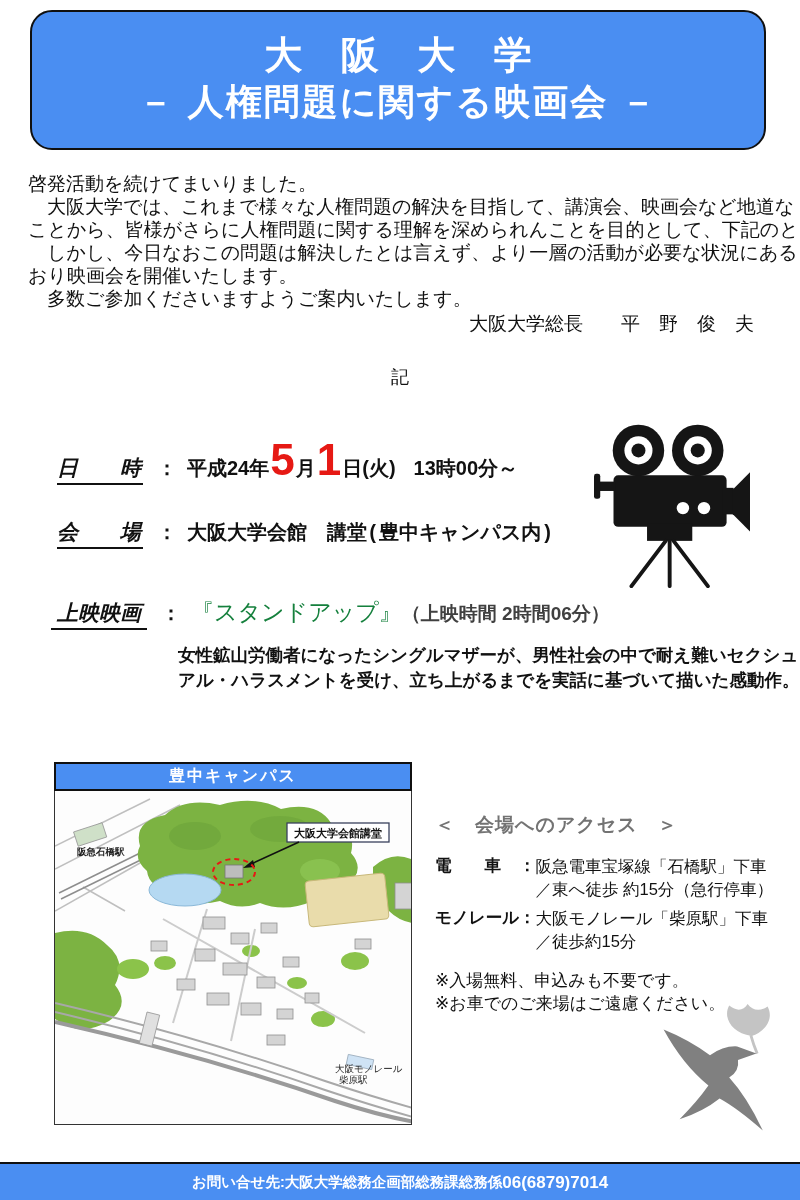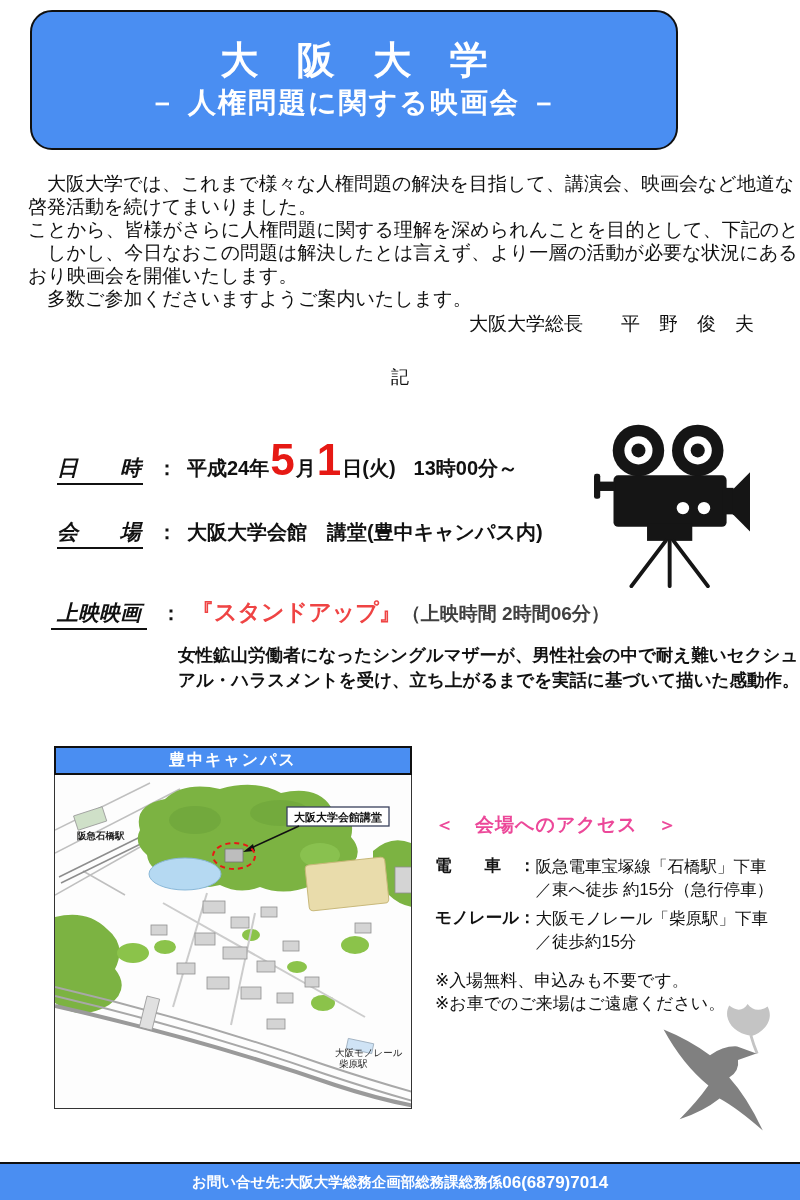--- a/index.html
+++ b/index.html
@@ -1,65 +1,65 @@
 <!DOCTYPE html>
 <html><head>
 <meta charset="utf-8">
 <style>
   * { margin:0; padding:0; box-sizing:border-box; }
   html,body { background:#ffffff; }
   body { font-family:"Liberation Sans","DejaVu Sans",sans-serif; color:#111; }
   .page { position:relative; width:800px; height:1200px; background:#fff; overflow:hidden; }
 
   
-  .banner { position:absolute; left:30px; top:10px; width:648px; height:140px;
+  .banner { position:absolute; left:30px; top:10px; width:736px; height:140px;
             background:#4a8ef2; border:2px solid #101010; border-radius:22px;
             display:flex; flex-direction:column; justify-content:center; align-items:center; }
   .banner-title { color:#fff; font-weight:bold; font-size:38px; letter-spacing:14px; text-indent:14px; line-height:1.2; }
-  .banner-sub   { color:#fff; font-weight:bold; font-size:28px; letter-spacing:2px; }
+  .banner-sub   { color:#fff; font-weight:bold; font-size:36px; letter-spacing:2px; }
 
   
   .intro { position:absolute; left:28px; top:172px; width:748px; font-size:19px; line-height:23px; }
   .intro .line { white-space:nowrap; }
   .signature { text-align:right; padding-right:22px; margin-top:2px; font-size:19px; }
 
   .note-mark { position:absolute; left:0; top:365px; width:800px; text-align:center; font-size:18px; }
 
   
   .sched-row { position:absolute; left:57px; display:flex; align-items:baseline; white-space:nowrap; }
   .row-datetime { top:438px; }
-  .row-venue { top:518px; }
+  .row-venue { top:518px;font-family:Liberation Mono, monospace; }
   .row-film { top:597px; left:51px;text-align:center; }
   .sched-label { display:inline-block; font-weight:bold; font-style:italic; font-size:21px;
                  border-bottom:2px solid #111; padding-bottom:1px; }
   .lbl-dt { width:86px; }
   .lbl-venue { width:86px; }
   .lbl-film { width:96px; }
   .sched-colon { font-weight:bold; font-size:20px; margin:0 10px 0 14px; }
   .sched-text { font-weight:bold; font-size:20px; }
   .big-red { color:#e61914; font-weight:bold; font-size:44px; line-height:1; margin:0 1px; }
   .time-part { margin-left:18px; }
 
-  .film-title { color:#ef4444; font-weight:bold; font-size:23px; }
+  .film-title { color:#15803d; font-weight:normal; font-size:23px; }
   .film-runtime { color:#404040; font-weight:bold; font-size:19px; }
 
   .film-desc { position:absolute; left:178px; top:643px; width:600px;
                font-weight:bold; font-size:17.5px; line-height:25px; }
   .film-desc .line { white-space:nowrap;text-align:center; }
 
   
-  .map-box { position:absolute; left:33px; top:746px; width:379px; height:363px;padding-left:21px; }
+  .map-box { position:absolute; left:33px; top:762px; width:379px; height:363px;padding-left:21px; }
   .map-header { height:29px; background:#4a8ef2; border:2px solid #101010;
                 display:flex; align-items:center; justify-content:center;
                 color:#fff; font-weight:bold; font-size:16px; letter-spacing:2px; }
   .map-body { height:334px; border:1px solid #333; border-top:none; background:#fdfdfd; overflow:hidden; }
 
   
   .access { position:absolute; left:435px; top:812px; width:360px; }
-  .access-heading { color:#ec4899; font-weight:bold; font-size:19px; letter-spacing:1px; margin-bottom:17px; }
+  .access-heading { color:#737373; font-weight:bold; font-size:19px; letter-spacing:1px; margin-bottom:17px; }
   .access-row { display:flex; margin-bottom:6px; }
   .access-label { font-weight:bold; font-size:16.5px; width:84px; flex:0 0 84px; white-space:nowrap; }
   .access-colon { font-weight:bold; font-size:16.5px; flex:0 0 14px; }
   .access-val { font-size:16.5px; line-height:23px; white-space:nowrap; }
   .access-notes { margin-top:16px; font-size:17px; line-height:23px; }
 
   
   .footer { position:absolute; left:0; top:1162px; width:800px; height:38px;
             background:#4a8ef2; border-top:2px solid #101010;
             display:flex; flex-direction:row; align-items:center; justify-content:center; }
@@ -73,22 +73,22 @@
 <body>
 
 <div class="page">
 
   <div class="banner">
     <div class="banner-title">大 阪 大 学</div>
     <div class="banner-sub">－ 人権問題に関する映画会 －</div>
   </div>
 
   <div class="intro">
+    <div class="line">啓発活動を続けてまいりました。</div>
     <div class="line">　大阪大学では、これまで様々な人権問題の解決を目指して、講演会、映画会など地道な</div>
-    <div class="line">啓発活動を続けてまいりました。</div>
     <div class="line">ことから、皆様がさらに人権問題に関する理解を深められんことを目的として、下記のと</div>
     <div class="line">　しかし、今日なおこの問題は解決したとは言えず、より一層の活動が必要な状況にある</div>
     <div class="line">おり映画会を開催いたします。</div>
     <div class="line">　多数ご参加くださいますようご案内いたします。</div>
     <div class="signature">大阪大学総長　　平　野　俊　夫</div>
   </div>
 
   <div class="note-mark">記</div>
 
   <div class="sched-row row-datetime">

